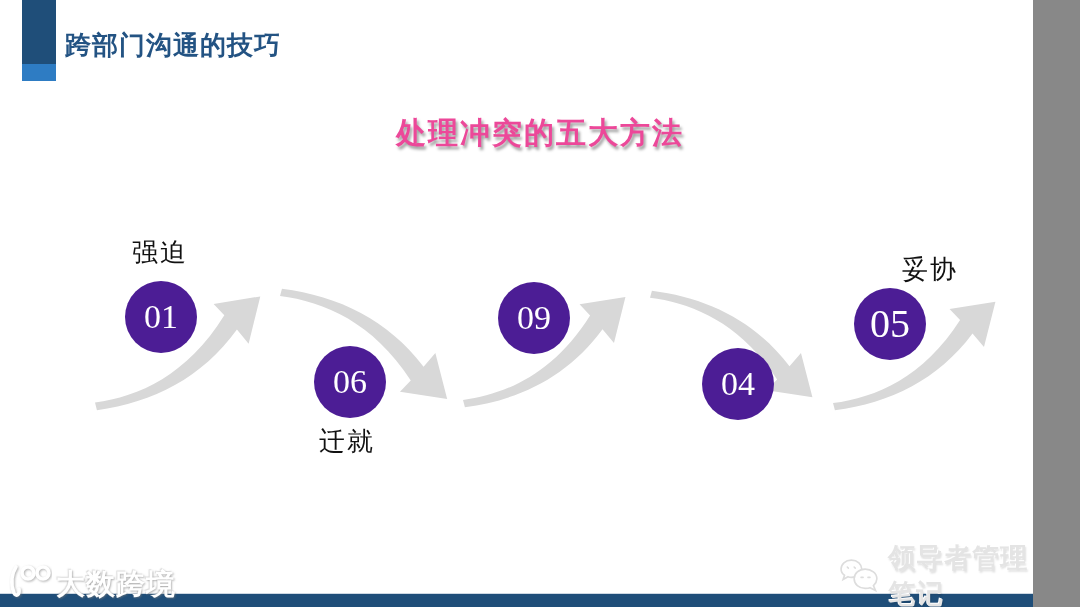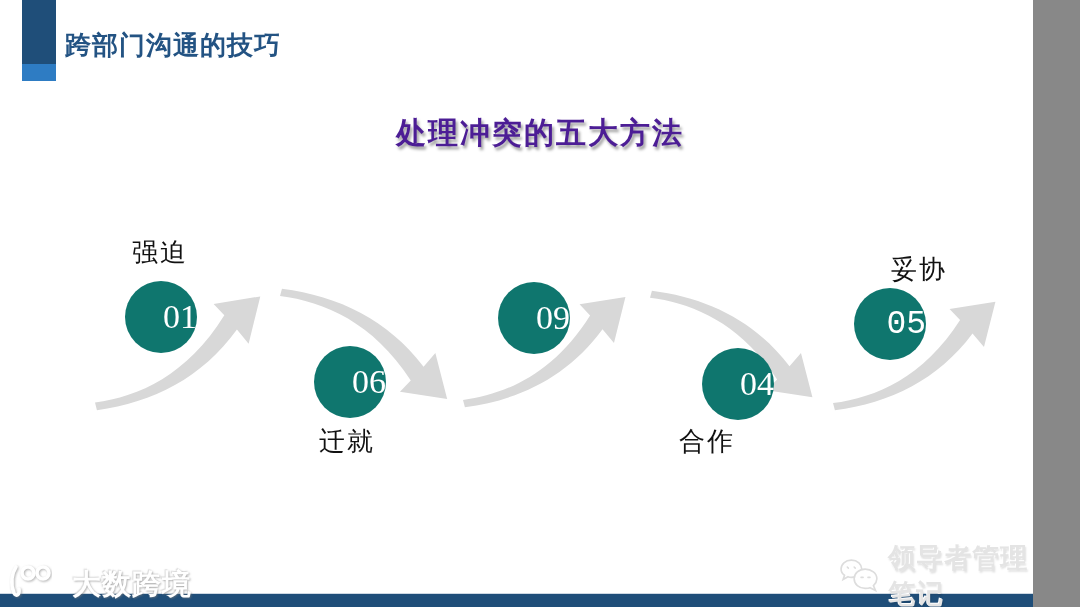--- a/index.html
+++ b/index.html
@@ -12,63 +12,63 @@
   .accent-top{width:100%;height:64px;background:#1F4E79;}
   .accent-bottom{width:100%;height:17px;background:#2E7CC3;}
   .header-title{
     position:absolute;left:65px;top:28px;margin:0;
     font-size:26px;font-weight:700;letter-spacing:1px;color:#235383;
     font-family:"Liberation Sans",sans-serif;
   }
   
   .main-title{
     position:absolute;left:0;top:113px;width:1080px;margin:0;text-align:center;
-    font-size:30px;font-weight:700;letter-spacing:2px;color:#4c1d95;
+    font-size:30px;font-weight:700;letter-spacing:2px;color:#ec4899;
     font-family:"Liberation Serif",serif;
     text-shadow:2px 3px 3px rgba(0,0,0,0.38);
   }
   
   .flow-arrow{position:absolute;z-index:1;}
   .flow-arrow path{fill:#D8D8D8;}
   .a1{left:95px;top:285px;width:175px;height:128px;}
   .a2{left:280px;top:286px;width:177px;height:124px;}
   .a3{left:463px;top:286px;width:172px;height:124px;}
   .a4{left:650px;top:288px;width:172px;height:120px;}
   .a5{left:833px;top:291px;width:172px;height:122px;}
   
   .method-circle{
     position:absolute;width:72px;height:72px;border-radius:50%;
-    background:#0f766e;z-index:2;display:flex;align-items:center;justify-content:flex-end;
+    background:#4c1d95;z-index:2;display:flex;align-items:center;justify-content:center;
   }
   .method-number{
     color:#ffffff;font-size:34px;font-family:"Liberation Serif",serif;line-height:1;
   }
-  .num-sans{font-family:Liberation Mono, monospace;font-size:33px;}
+  .num-sans{font-family:Liberation Serif, serif;font-size:40px;}
   .c-1{left:125px;top:281px;}
   .c-2{left:314px;top:346px;}
   .c-3{left:498px;top:282px;}
   .c-4{left:702px;top:348px;}
   .c-5{left:854px;top:288px;}
   .method-label{
     position:absolute;width:120px;text-align:center;z-index:2;
     font-size:26px;color:#111;font-family:"Liberation Serif",serif;letter-spacing:2px;
   }
   .lbl-1{left:100px;top:235px;}
   .lbl-2{left:287px;top:424px;}
   .lbl-3{left:467px;top:245px;}
   .lbl-4{left:647px;top:424px;}
-  .lbl-5{left:827px;top:252px;text-align:right;}
+  .lbl-5{left:870px;top:252px;}
   
   .footer-bar{
     position:absolute;left:0;bottom:0;width:1080px;height:13px;background:#1F4E79;
     border-top:1px solid #cdd8e3;z-index:3;
   }
   
   .wm-left{
-    position:absolute;left:6px;bottom:6px;z-index:4;display:flex;align-items:flex-end;gap:20px;
+    position:absolute;left:6px;bottom:6px;z-index:4;display:flex;align-items:flex-end;gap:4px;
   }
   .wm-left-logo{width:46px;height:42px;}
   .wm-left-text{
     font-size:29px;font-weight:700;color:#ffffff;letter-spacing:1px;
     text-shadow:1px 1px 2px rgba(120,120,120,0.55), -1px -1px 1px rgba(120,120,120,0.25);
     font-family:"Liberation Sans",sans-serif;line-height:1.1;
   }
   
   .wm-right{
     position:absolute;left:839px;top:540px;z-index:4;display:flex;align-items:center;gap:8px;
@@ -120,21 +120,20 @@
 
   <div class="method-label lbl-2">迁就</div>
   <div class="method-circle c-2">
     <span class="method-number">06</span>
   </div>
 
   <div class="method-circle c-3">
     <span class="method-number">09</span>
   </div>
 
-  <div class="method-label lbl-4">合作</div>
   <div class="method-circle c-4">
     <span class="method-number">04</span>
   </div>
 
   <div class="method-label lbl-5">妥协</div>
   <div class="method-circle c-5">
     <span class="method-number num-sans">05</span>
   </div>
 
   <div class="wm-left">

